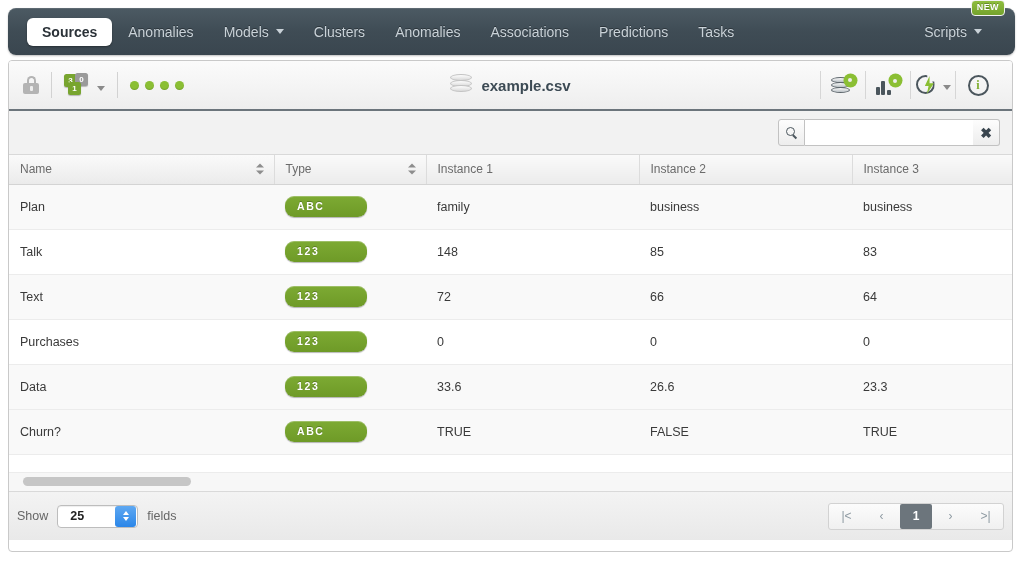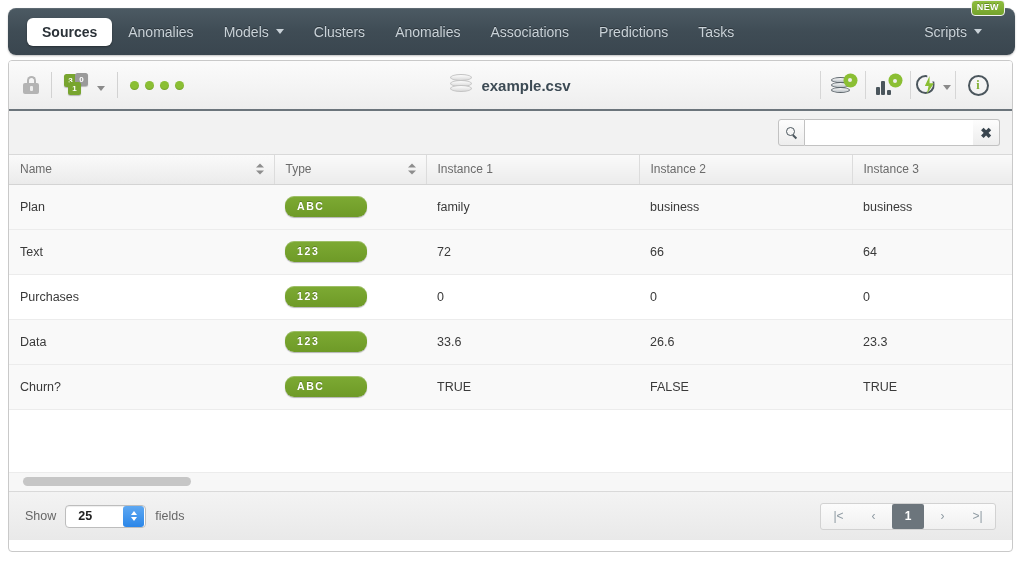--- a/index.html
+++ b/index.html
@@ -221,21 +221,21 @@
   }
   .hthumb{
     position:absolute;left:14px;top:4px;width:168px;height:9px;border-radius:5px;
     background:#c6c6c6;cursor:pointer;
   }
 
   
   .footer{
     height:49px;background:linear-gradient(to bottom,#f3f3f3,#e9e9e9);
     border-top:1px solid #d9d9d9;display:flex;align-items:center;
-    padding:0 16px;box-sizing:border-box;position:relative;
+    padding:0 8px;box-sizing:border-box;position:relative;
   }
   .f-left{display:flex;align-items:center;gap:9px;font-size:12.5px;color:#666;}
   .selwrap{
     position:relative;display:inline-flex;align-items:center;height:23px;
     background:#fff;border:1px solid #bdbdbd;border-radius:4px;box-sizing:border-box;
     box-shadow:inset 0 1px 1px rgba(0,0,0,.07);cursor:pointer;
   }
   .selval{padding:0 9px 0 12px;font-size:12.5px;color:#222;font-weight:bold;min-width:36px;}
   .stepper{
     width:21px;height:21px;margin-right:1px;border-radius:3px;
@@ -433,20 +433,27 @@
           </tr>
         </thead>
         <tbody>
           <tr class="odd">
             <td>Plan</td>
             <td><span class="pill">ABC</span></td>
             <td>family</td>
             <td>business</td>
             <td>business</td>
           </tr>
+          <tr class="even">
+            <td>Talk</td>
+            <td><span class="pill">123</span></td>
+            <td>148</td>
+            <td>85</td>
+            <td>83</td>
+          </tr>
           <tr class="odd">
             <td>Text</td>
             <td><span class="pill">123</span></td>
             <td>72</td>
             <td>66</td>
             <td>64</td>
           </tr>
           <tr class="even">
             <td>Purchases</td>
             <td><span class="pill">123</span></td>

